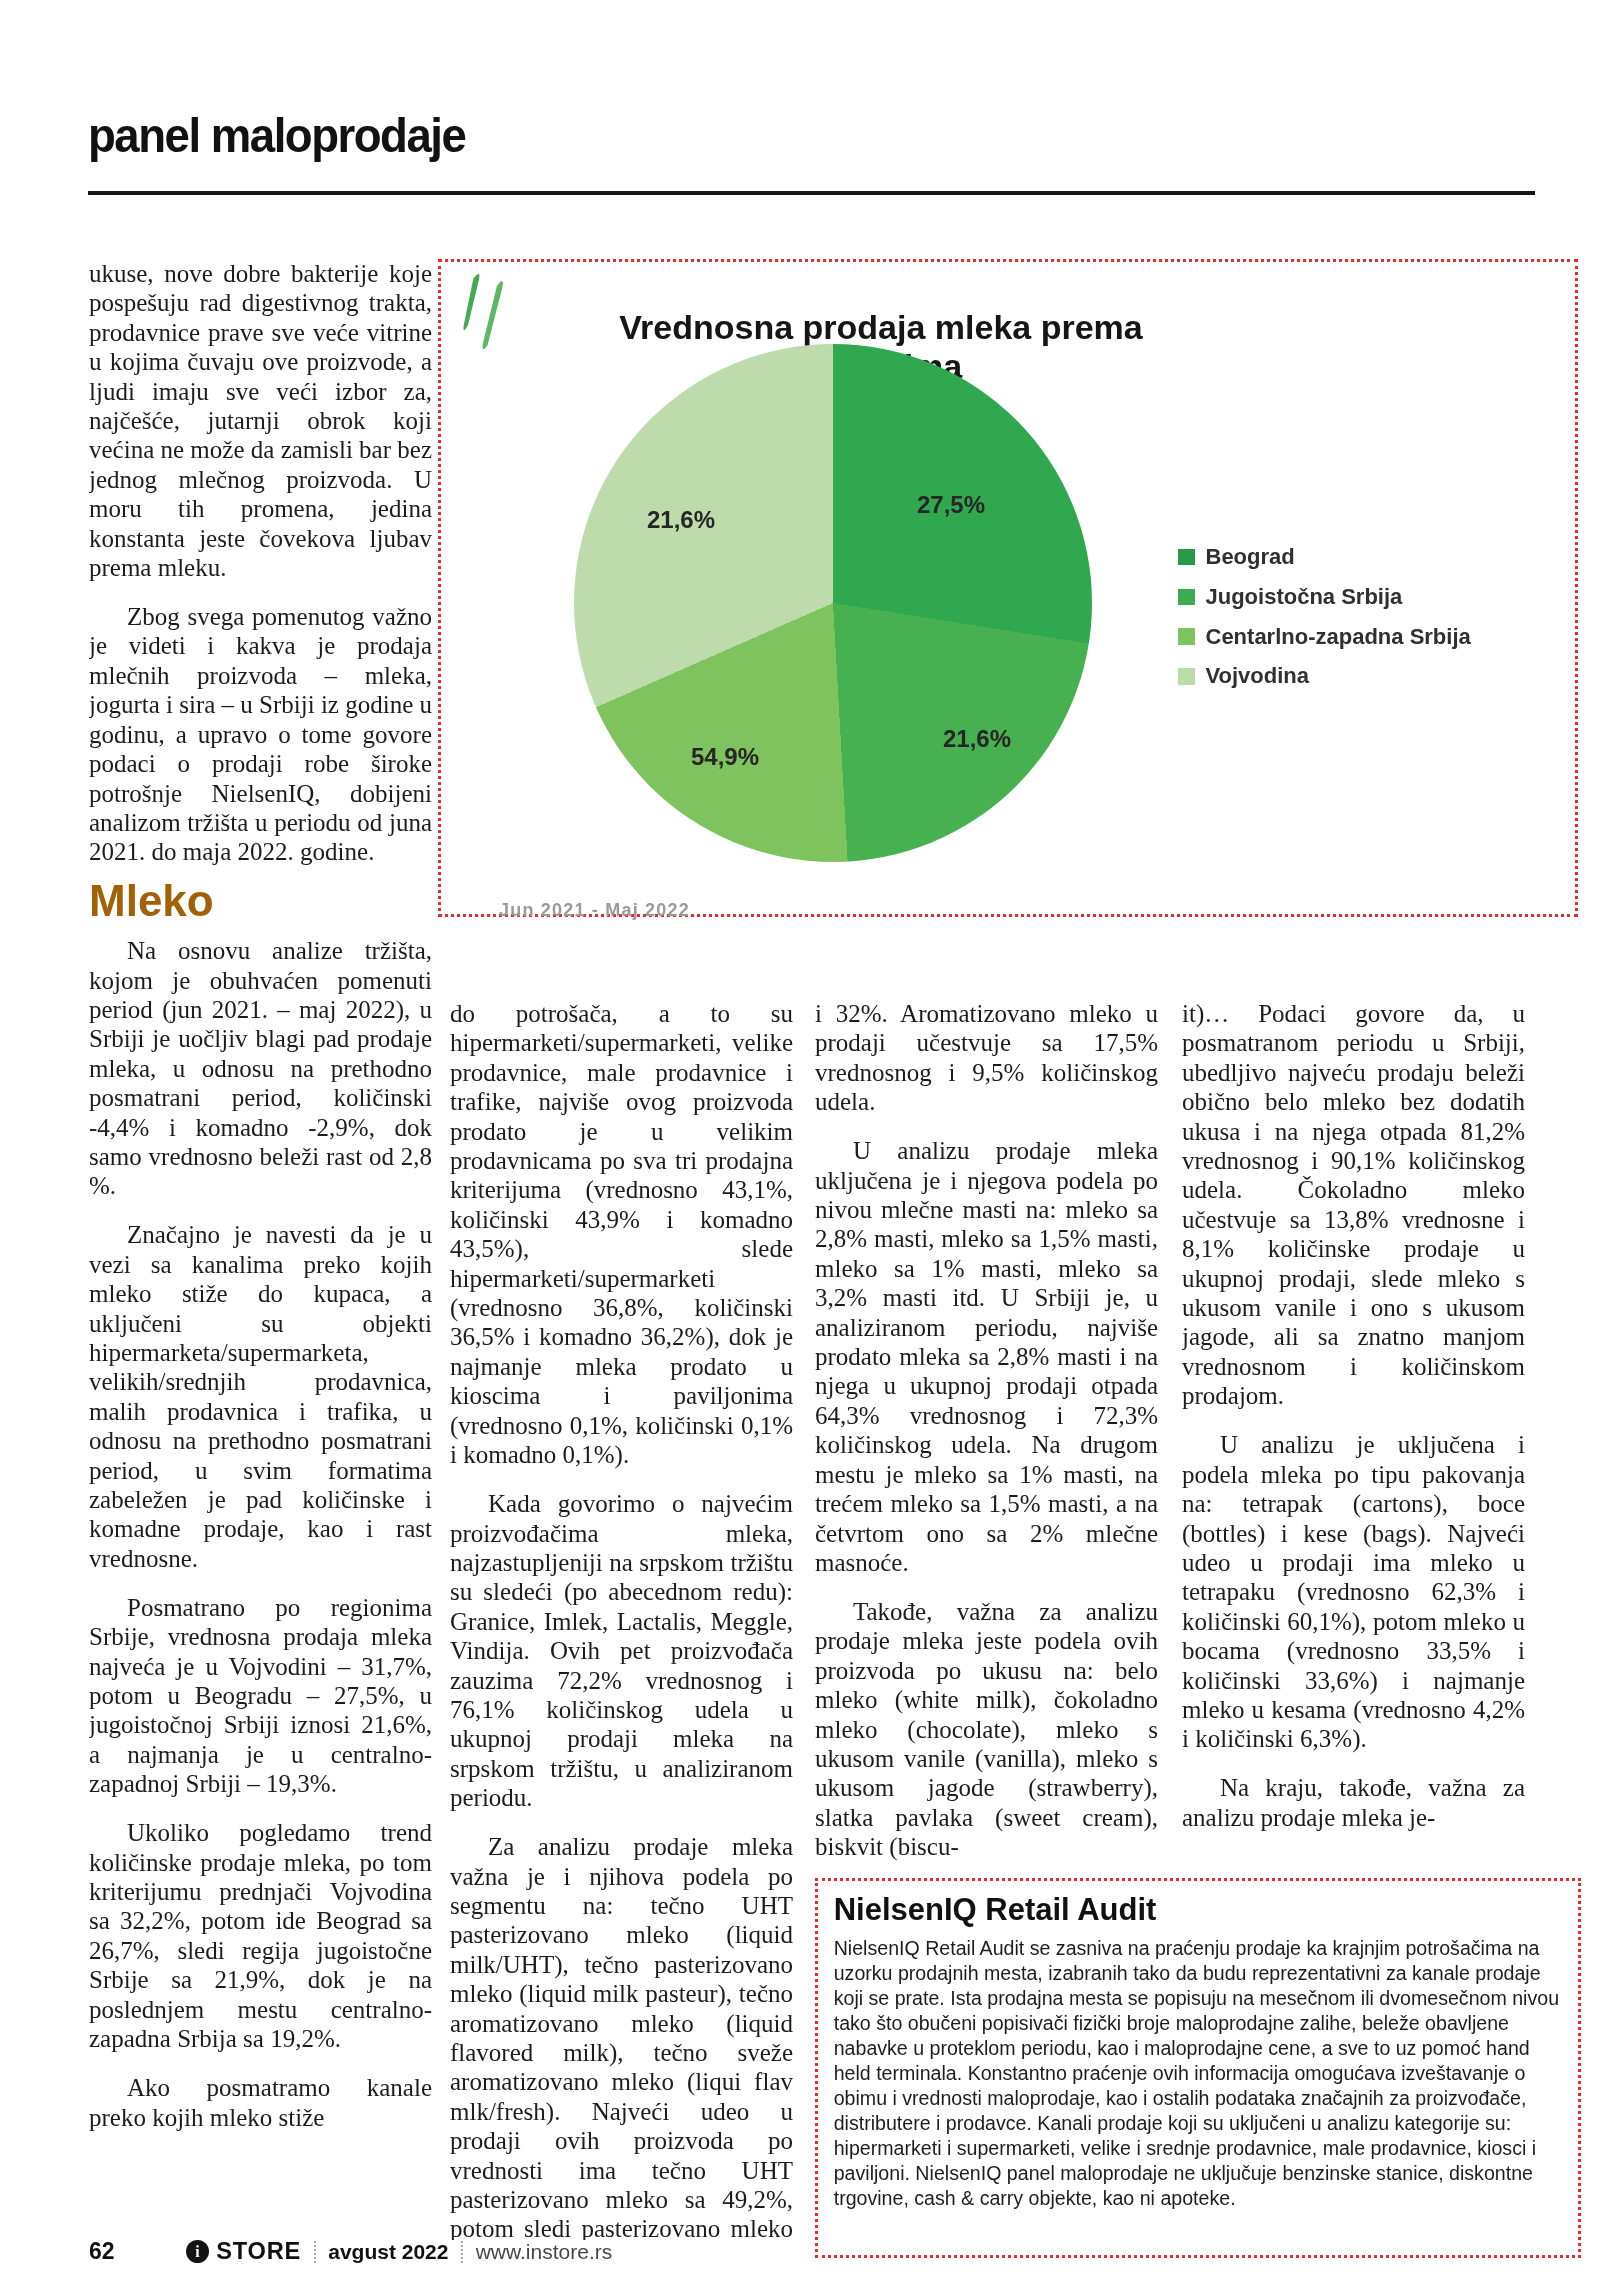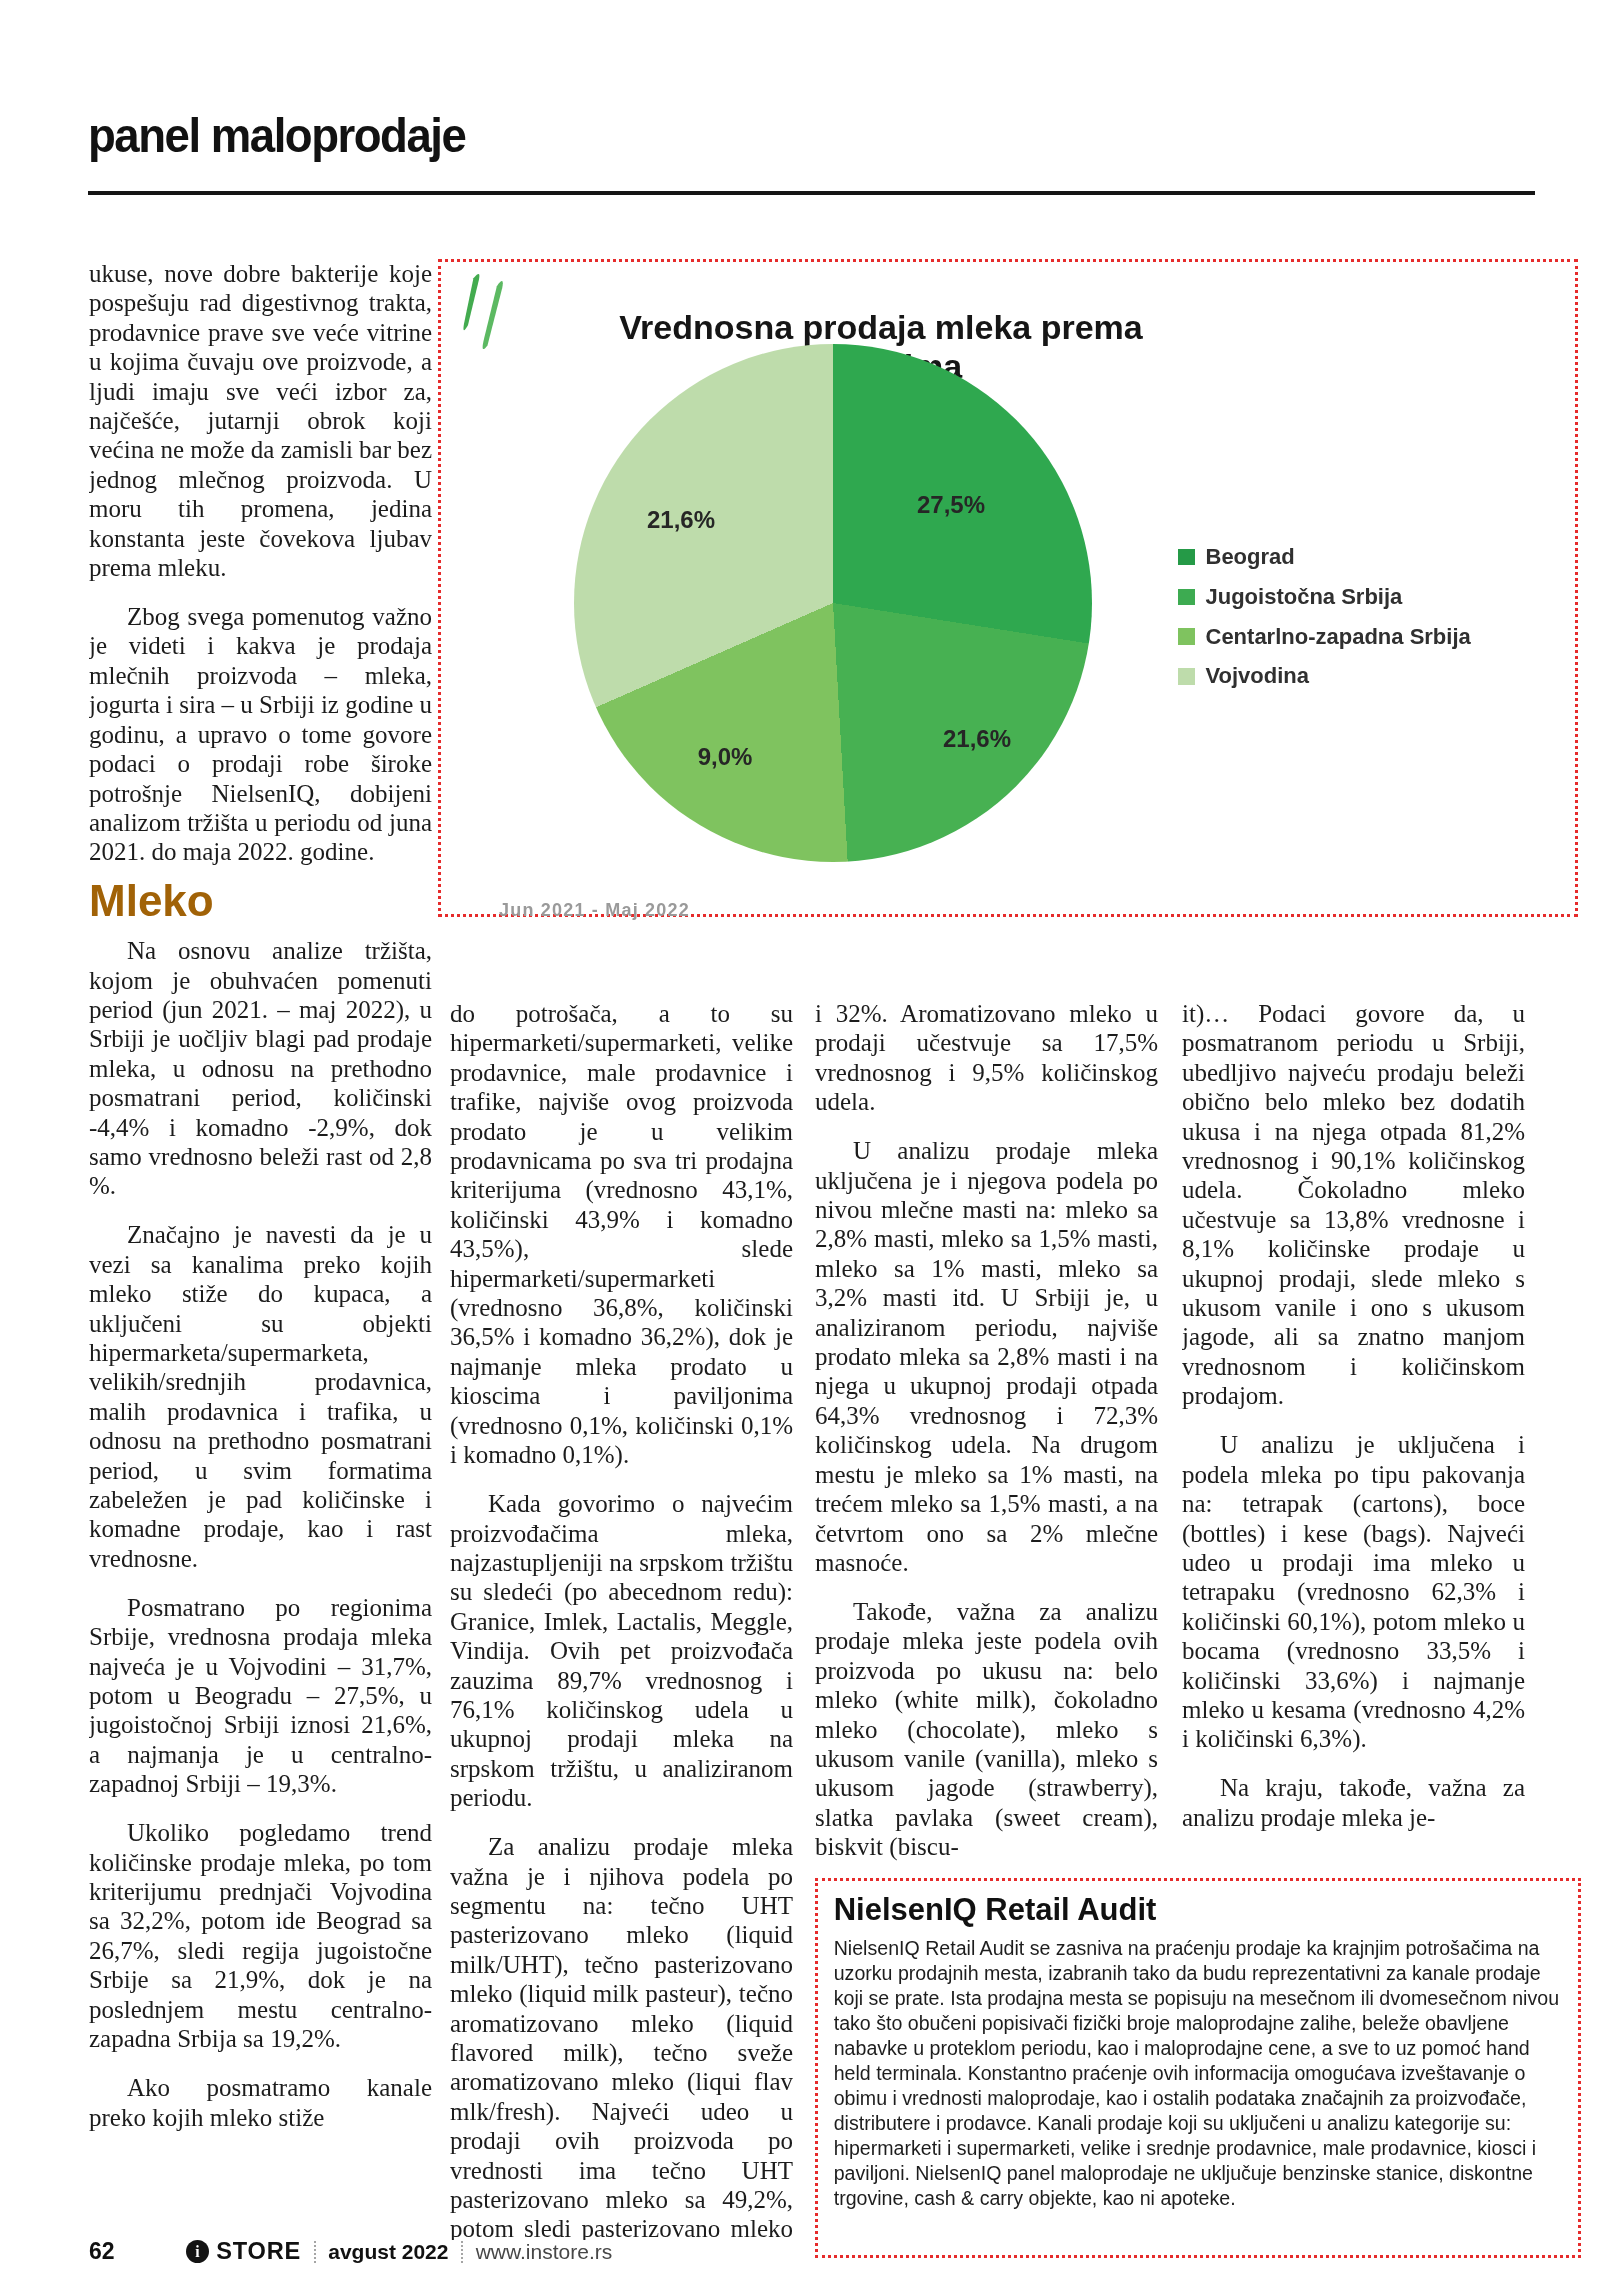--- a/index.html
+++ b/index.html
@@ -92,37 +92,37 @@
           <span class="legend-label">Centarlno-zapadna Srbija</span>
         </div>
         <div class="legend-item">
           <span class="legend-swatch" style="background: rgb(190, 220, 171);"></span>
           <span class="legend-label">Vojvodina</span>
         </div>
       </div>
     <div class="chart-period">Jun 2021 - Maj 2022</div>
   <div class="pie-label" style="left: 510px; top: 243px;">27,5%</div>
       <div class="pie-label" style="left: 536px; top: 477px;">21,6%</div>
-      <div class="pie-label" style="left: 284px; top: 495px;">9,0%</div>
+      <div class="pie-label" style="left: 284px; top: 495px;">54,9%</div>
       <div class="pie-label" style="left: 240px; top: 258px;">21,6%</div>
     </div>
 
   <div class="text-col" id="col-0">
       <p class="body-p">ukuse, nove dobre bakterije koje pospešuju rad digestivnog trakta, prodavnice prave sve veće vitrine u kojima čuvaju ove proizvode, a ljudi imaju sve veći izbor za, najčešće, jutarnji obrok koji većina ne može da zamisli bar bez jednog mlečnog proizvoda. U moru tih promena, jedina konstanta jeste čovekova ljubav prema mleku.</p>
       <p class="body-p indent">Zbog svega pomenutog važno je videti i kakva je prodaja mlečnih proizvoda – mleka, jogurta i sira – u Srbiji iz godine u godinu, a upravo o tome govore podaci o prodaji robe široke potrošnje NielsenIQ, dobijeni analizom tržišta u periodu od juna 2021. do maja 2022. godine.</p>
       <h2 class="section-heading">Mleko</h2>
       <p class="body-p indent">Na osnovu analize tržišta, kojom je obuhvaćen pomenuti period (jun 2021. – maj 2022), u Srbiji je uočljiv blagi pad prodaje mleka, u odnosu na prethodno posmatrani period, količinski -4,4% i komadno -2,9%, dok samo vrednosno beleži rast od 2,8 %.</p>
       <p class="body-p indent">Značajno je navesti da je u vezi sa kanalima preko kojih mleko stiže do kupaca, a uključeni su objekti hipermarketa/supermarketa, velikih/srednjih prodavnica, malih prodavnica i trafika, u odnosu na prethodno posmatrani period, u svim formatima zabeležen je pad količinske i komadne prodaje, kao i rast vrednosne.</p>
       <p class="body-p indent">Posmatrano po regionima Srbije, vrednosna prodaja mleka najveća je u Vojvodini – 31,7%, potom u Beogradu – 27,5%, u jugoistočnoj Srbiji iznosi 21,6%, a najmanja je u centralno-zapadnoj Srbiji – 19,3%.</p>
       <p class="body-p indent">Ukoliko pogledamo trend količinske prodaje mleka, po tom kriterijumu prednjači Vojvodina sa 32,2%, potom ide Beograd sa 26,7%, sledi regija jugoistočne Srbije sa 21,9%, dok je na poslednjem mestu centralno-zapadna Srbija sa 19,2%.</p>
       <p class="body-p indent">Ako posmatramo kanale preko kojih mleko stiže</p>
     </div>
   <div class="text-col" id="col-1">
       <p class="body-p">do potrošača, a to su hipermarketi/supermarketi, velike prodavnice, male prodavnice i trafike, najviše ovog proizvoda prodato je u velikim prodavnicama po sva tri prodajna kriterijuma (vrednosno 43,1%, količinski 43,9% i komadno 43,5%), slede hipermarketi/supermarketi (vrednosno 36,8%, količinski 36,5% i komadno 36,2%), dok je najmanje mleka prodato u kioscima i paviljonima (vrednosno 0,1%, količinski 0,1% i komadno 0,1%).</p>
-      <p class="body-p indent">Kada govorimo o najvećim proizvođačima mleka, najzastupljeniji na srpskom tržištu su sledeći (po abecednom redu): Granice, Imlek, Lactalis, Meggle, Vindija. Ovih pet proizvođača zauzima 89,7% vrednosnog i 76,1% količinskog udela u ukupnoj prodaji mleka na srpskom tržištu, u analiziranom periodu.</p>
+      <p class="body-p indent">Kada govorimo o najvećim proizvođačima mleka, najzastupljeniji na srpskom tržištu su sledeći (po abecednom redu): Granice, Imlek, Lactalis, Meggle, Vindija. Ovih pet proizvođača zauzima 72,2% vrednosnog i 76,1% količinskog udela u ukupnoj prodaji mleka na srpskom tržištu, u analiziranom periodu.</p>
       <p class="body-p indent">Za analizu prodaje mleka važna je i njihova podela po segmentu na: tečno UHT pasterizovano mleko (liquid milk/UHT), tečno pasterizovano mleko (liquid milk pasteur), tečno aromatizovano mleko (liquid flavored milk), tečno sveže aromatizovano mleko (liqui flav mlk/fresh). Najveći udeo u prodaji ovih proizvoda po vrednosti ima tečno UHT pasterizovano mleko sa 49,2%, potom sledi pasterizovano mleko sa</p>
     </div>
   <div class="text-col" id="col-2">
       <p class="body-p">i 32%. Aromatizovano mleko u prodaji učestvuje sa 17,5% vrednosnog i 9,5% količinskog udela.</p>
       <p class="body-p indent">U analizu prodaje mleka uključena je i njegova podela po nivou mlečne masti na: mleko sa 2,8% masti, mleko sa 1,5% masti, mleko sa 1% masti, mleko sa 3,2% masti itd. U Srbiji je, u analiziranom periodu, najviše prodato mleka sa 2,8% masti i na njega u ukupnoj prodaji otpada 64,3% vrednosnog i 72,3% količinskog udela. Na drugom mestu je mleko sa 1% masti, na trećem mleko sa 1,5% masti, a na četvrtom ono sa 2% mlečne masnoće.</p>
       <p class="body-p indent">Takođe, važna za analizu prodaje mleka jeste podela ovih proizvoda po ukusu na: belo mleko (white milk), čokoladno mleko (chocolate), mleko s ukusom vanile (vanilla), mleko s ukusom jagode (strawberry), slatka pavlaka (sweet cream), biskvit (biscu-</p>
     </div>
   <div class="text-col" id="col-3">
       <p class="body-p">it)… Podaci govore da, u posmatranom periodu u Srbiji, ubedljivo najveću prodaju beleži obično belo mleko bez dodatih ukusa i na njega otpada 81,2% vrednosnog i 90,1% količinskog udela. Čokoladno mleko učestvuje sa 13,8% vrednosne i 8,1% količinske prodaje u ukupnoj prodaji, slede mleko s ukusom vanile i ono s ukusom jagode, ali sa znatno manjom vrednosnom i količinskom prodajom.</p>
       <p class="body-p indent">U analizu je uključena i podela mleka po tipu pakovanja na: tetrapak (cartons), boce (bottles) i kese (bags). Najveći udeo u prodaji ima mleko u tetrapaku (vrednosno 62,3% i količinski 60,1%), potom mleko u bocama (vrednosno 33,5% i količinski 33,6%) i najmanje mleko u kesama (vrednosno 4,2% i količinski 6,3%).</p>

